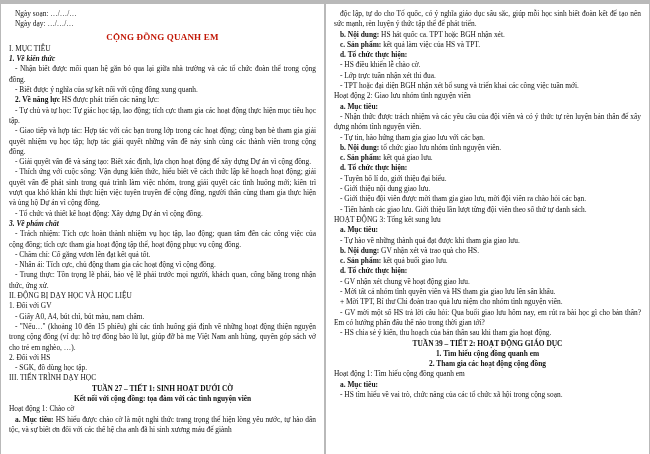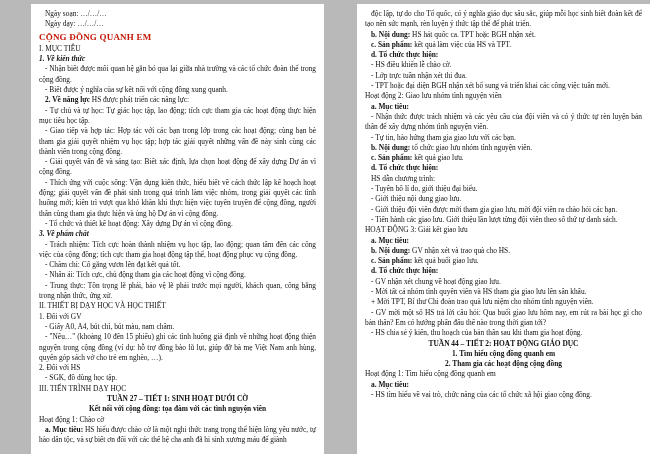--- a/index.html
+++ b/index.html
@@ -16,29 +16,28 @@
   }
   .page{
     background:#ffffff;
     width:323px;height:450px;
     box-sizing:border-box;
     padding:5px 8px 4px 8px;
     overflow:hidden;
     color:#111;
     font-size:7.4px;
     line-height:10.3px;
-    margin-left:31px;
   }
   .line{min-height:10.3px;}
   .s-p{text-align:justify;text-indent:6px;}
   .s-h{font-weight:normal;text-indent:0;}
   .s-hi{font-weight:bold;font-style:italic;text-indent:0;}
   .s-c{text-align:center;font-weight:bold;}
   .s-title{
-    font-weight:bold;
+    text-align:center;font-weight:bold;
     font-size:9px;letter-spacing:.2px;
     margin:2px 0 2px 0;
   }
   .line b{font-weight:bold;}
 </style>
 </head>
 <body>
 
 <div class="doc-viewport">
   <div class="page">
@@ -53,21 +52,21 @@
       <div class="line s-p">- Tự chủ và tự học: Tự giác học tập, lao động; tích cực tham gia các hoạt động thực hiện mục tiêu học tập.</div>
       <div class="line s-p">- Giao tiếp và hợp tác: Hợp tác với các bạn trong lớp trong các hoạt động; cùng bạn bè tham gia giải quyết nhiệm vụ học tập; hợp tác giải quyết những vấn đề nảy sinh cùng các thành viên trong cộng đồng.</div>
       <div class="line s-p">- Giải quyết vấn đề và sáng tạo: Biết xác định, lựa chọn hoạt động để xây dựng Dự án vì cộng đồng.</div>
       <div class="line s-p">- Thích ứng với cuộc sống: Vận dụng kiến thức, hiểu biết về cách thức lập kế hoạch hoạt động; giải quyết vấn đề phát sinh trong quá trình làm việc nhóm, trong giải quyết các tình huống mới; kiên trì vượt qua khó khăn khi thực hiện việc tuyên truyền để cộng đồng, người thân cùng tham gia thực hiện và ủng hộ Dự án vì cộng đồng.</div>
       <div class="line s-p">- Tổ chức và thiết kế hoạt động: Xây dựng Dự án vì cộng đồng.</div>
       <div class="line s-hi">3. Về phẩm chất</div>
       <div class="line s-p">- Trách nhiệm: Tích cực hoàn thành nhiệm vụ học tập, lao động; quan tâm đến các công việc của cộng đồng; tích cực tham gia hoạt động tập thể, hoạt động phục vụ cộng đồng.</div>
       <div class="line s-p">- Chăm chỉ: Cố gắng vươn lên đạt kết quả tốt.</div>
       <div class="line s-p">- Nhân ái: Tích cực, chủ động tham gia các hoạt động vì cộng đồng.</div>
       <div class="line s-p">- Trung thực: Tôn trọng lẽ phải, bảo vệ lẽ phải trước mọi người, khách quan, công bằng trong nhận thức, ứng xử.</div>
-      <div class="line s-h">II. THIẾT BỊ DẠY HỌC VÀ HỌC THIẾT</div>
+      <div class="line s-h">II. ĐỘNG BỊ DẠY HỌC VÀ HỌC LIỆU</div>
       <div class="line s-h">1. Đối với GV</div>
       <div class="line s-p">- Giấy A0, A4, bút chì, bút màu, nam châm.</div>
       <div class="line s-p">- "Nếu…" (khoảng 10 đến 15 phiếu) ghi các tình huống giả định về những hoạt động thiện nguyện trong cộng đồng (ví dụ: hỗ trợ đồng bào lũ lụt, giúp đỡ bà mẹ Việt Nam anh hùng, quyên góp sách vở cho trẻ em nghèo, …).</div>
       <div class="line s-h">2. Đối với HS</div>
       <div class="line s-p">- SGK, đồ dùng học tập.</div>
       <div class="line s-h">III. TIẾN TRÌNH DẠY HỌC</div>
       <div class="line s-c">TUẦN 27 – TIẾT 1: SINH HOẠT DƯỚI CỜ</div>
       <div class="line s-c">Kết nối với cộng đồng: tọa đàm với các tình nguyện viên</div>
       <div class="line s-h">Hoạt động 1: Chào cờ</div>
       <div class="line s-p"><b>a. Mục tiêu:</b> HS hiểu được chào cờ là một nghi thức trang trọng thể hiện lòng yêu nước, tự hào dân tộc, và sự biết ơn đối với các thế hệ cha anh đã hi sinh xương máu để giành</div>
@@ -80,35 +79,35 @@
       <div class="line s-p">- HS điều khiển lễ chào cờ.</div>
       <div class="line s-p">- Lớp trực tuần nhận xét thi đua.</div>
       <div class="line s-p">- TPT hoặc đại diện BGH nhận xét bổ sung và triển khai các công việc tuần mới.</div>
       <div class="line s-h">Hoạt động 2: Giao lưu nhóm tình nguyện viên</div>
       <div class="line s-p"><b>a. Mục tiêu:</b></div>
       <div class="line s-p">- Nhận thức được trách nhiệm và các yêu cầu của đội viên và có ý thức tự rèn luyện bản thân để xây dựng nhóm tình nguyện viên.</div>
       <div class="line s-p">- Tự tin, hào hứng tham gia giao lưu với các bạn.</div>
       <div class="line s-p"><b>b. Nội dung:</b> tổ chức giao lưu nhóm tình nguyện viên.</div>
       <div class="line s-p"><b>c. Sản phẩm:</b> kết quả giao lưu.</div>
       <div class="line s-p"><b>d. Tổ chức thực hiện:</b></div>
-      <div class="line s-p">HS dẫn chương trình:</div>
       <div class="line s-p">- Tuyên bố lí do, giới thiệu đại biểu.</div>
       <div class="line s-p">- Giới thiệu nội dung giao lưu.</div>
       <div class="line s-p">- Giới thiệu đội viên được mời tham gia giao lưu, mời đội viên ra chào hỏi các bạn.</div>
       <div class="line s-p">- Tiến hành các giao lưu. Giới thiệu lần lượt từng đội viên theo số thứ tự danh sách.</div>
-      <div class="line s-h">HOẠT ĐỘNG 3: Giải kết giao lưu</div>
+      <div class="line s-h">HOẠT ĐỘNG 3: Tổng kết sung lưu</div>
       <div class="line s-p"><b>a. Mục tiêu:</b></div>
+      <div class="line s-p">- Tự hào về những thành quả đạt được khi tham gia giao lưu.</div>
       <div class="line s-p"><b>b. Nội dung:</b> GV nhận xét và trao quà cho HS.</div>
       <div class="line s-p"><b>c. Sản phẩm:</b> kết quả buổi giao lưu.</div>
       <div class="line s-p"><b>d. Tổ chức thực hiện:</b></div>
       <div class="line s-p">- GV nhận xét chung về hoạt động giao lưu.</div>
       <div class="line s-p">- Mời tất cả nhóm tình quyên viên và HS tham gia giao lưu lên sân khấu.</div>
       <div class="line s-p">+ Mời TPT, Bí thư Chi đoàn trao quà lưu niệm cho nhóm tình nguyện viên.</div>
       <div class="line s-p">- GV mời một số HS trả lời câu hỏi: Qua buổi giao lưu hôm nay, em rút ra bài học gì cho bản thân? Em có hướng phấn đấu thế nào trong thời gian tới?</div>
       <div class="line s-p">- HS chia sẻ ý kiến, thu hoạch của bản thân sau khi tham gia hoạt động.</div>
-      <div class="line s-c">TUẦN 44 – TIẾT 2: HOẠT ĐỘNG GIÁO DỤC</div>
+      <div class="line s-c">TUẦN 39 – TIẾT 2: HOẠT ĐỘNG GIÁO DỤC</div>
       <div class="line s-c">1. Tìm hiểu cộng đồng quanh em</div>
       <div class="line s-c">2. Tham gia các hoạt động cộng đồng</div>
       <div class="line s-h">Hoạt động 1: Tìm hiểu cộng đồng quanh em</div>
       <div class="line s-p"><b>a. Mục tiêu:</b></div>
-      <div class="line s-p">- HS tìm hiểu về vai trò, chức năng của các tổ chức xã hội giao cộng đồng.</div>
+      <div class="line s-p">- HS tìm hiểu về vai trò, chức năng của các tổ chức xã hội trong cộng soạn.</div>
     </div>
 </div>
 
 </body></html>

